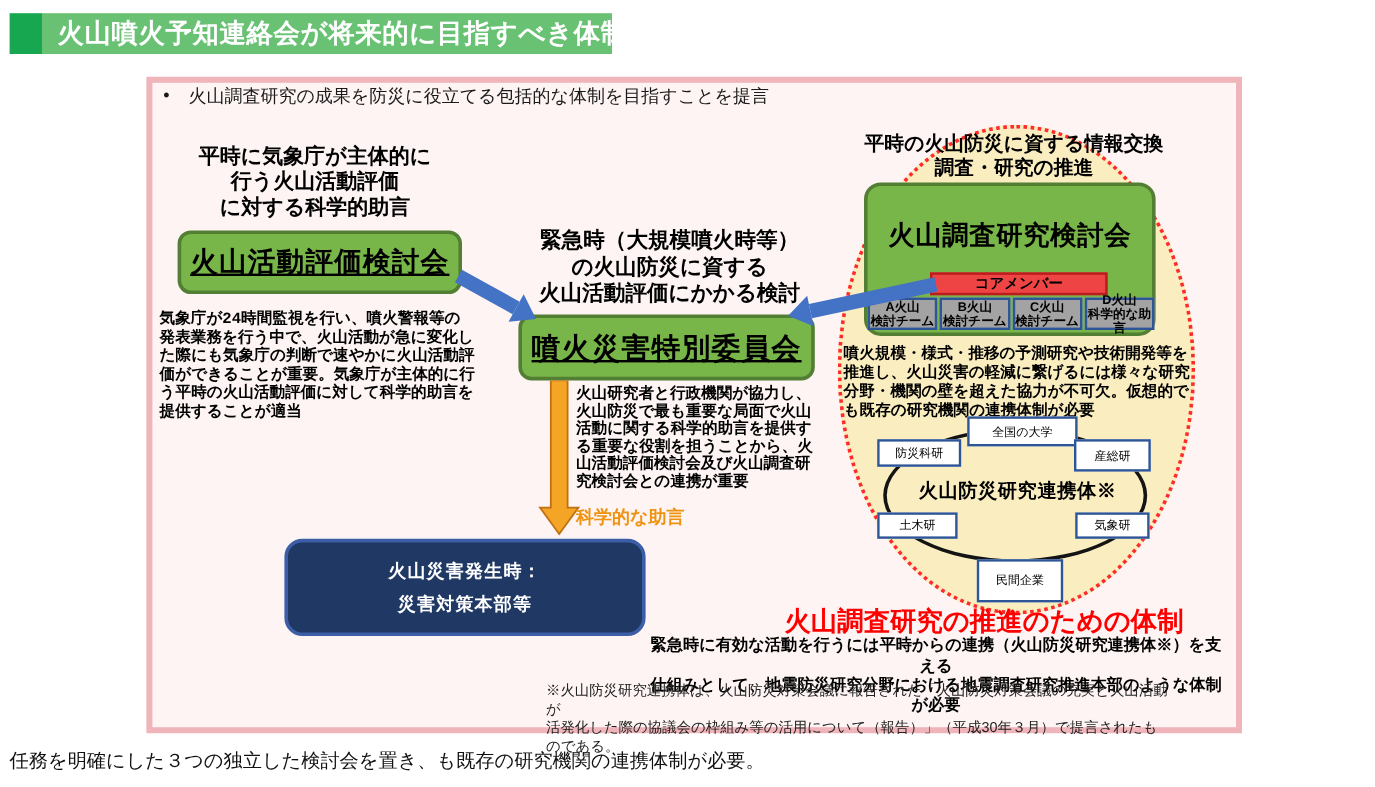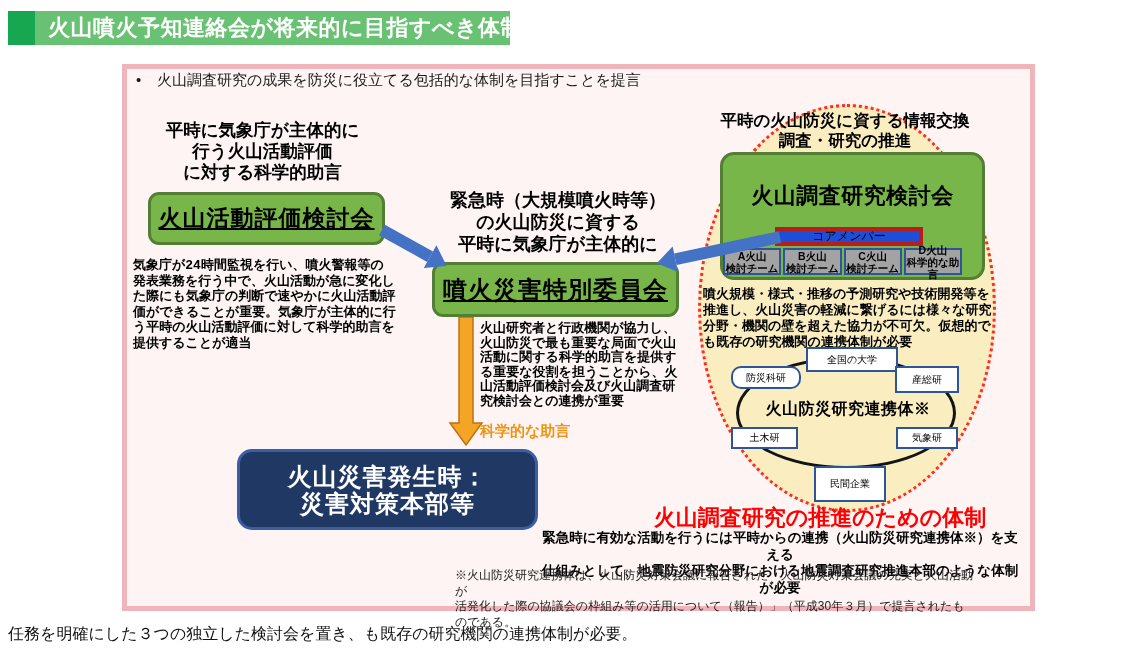--- a/index.html
+++ b/index.html
@@ -24,27 +24,27 @@
   .heading{font-weight:bold;color:#000;text-align:center;white-space:pre-line;}
   .heading-left{left:140px;top:120px;width:245px;font-size:17.5px;line-height:21px;}
   .heading-center{left:422px;top:189px;width:272px;font-size:18px;line-height:22px;}
   .heading-right{left:690px;top:110px;width:310px;font-size:16.5px;line-height:20px;z-index:4;}
   
   .green-box{background:#79b64a;border:3px solid #527f33;border-radius:11px;
     display:flex;align-items:center;justify-content:center;
     font-weight:bold;color:#000;box-sizing:border-box;text-decoration:underline;}
   .box-left{left:148px;top:192px;width:237px;height:53px;font-size:23px;letter-spacing:1px;}
   .box-center{left:432px;top:262px;width:247px;height:55px;font-size:24px;letter-spacing:1px;z-index:5;}
-  .box-right{left:720px;top:152px;width:265px;height:128px;border-radius:14px;z-index:3;
+  .box-right{left:720px;top:152px;width:243px;height:128px;border-radius:14px;z-index:3;
     background:#79b64a;border:3px solid #527f33;box-sizing:border-box;}
   .box-right-title{position:absolute;left:0;top:26px;width:100%;text-align:center;
     font-size:22px;font-weight:bold;letter-spacing:0.5px;}
-  .core-box{position:absolute;left:52px;top:72px;width:148px;height:19px;background:#1d4ed8;
-    border:4px solid #b91c1c;box-sizing:border-box;display:flex;align-items:center;justify-content:center;
-    font-size:12px;font-weight:normal;}
+  .core-box{position:absolute;left:52px;top:72px;width:148px;height:19px;background:#ef4444;
+    border:2px solid #b91c1c;box-sizing:border-box;display:flex;align-items:center;justify-content:center;
+    font-size:12px;font-weight:bold;}
   .team-row{position:absolute;left:0px;top:93px;width:239px;display:flex;gap:2px;}
   .team-box{flex:1;height:27px;background:#a3a3a3;border:2px solid #2e5597;box-sizing:border-box;
     display:flex;align-items:center;justify-content:center;text-align:center;
     font-size:10.5px;line-height:12px;font-weight:bold;white-space:pre-line;}
   
   .desc{font-weight:bold;color:#000;white-space:pre-line;font-family:Liberation Mono, monospace;}
   .desc-left{left:133px;top:258px;width:300px;font-size:13px;line-height:15.6px;}
   .desc-center{left:480px;top:322px;width:210px;font-size:13px;line-height:14.6px;}
   .desc-right{left:703px;top:287px;width:294px;font-size:13px;line-height:16px;z-index:3;}
   
@@ -55,33 +55,33 @@
     border-bottom:13px solid transparent;border-left:19px solid #4472c4;}
   .arrow-lc{left:382px;top:217px;width:74px;transform:rotate(29deg);}
   .arrow-rc{left:780px;top:224px;width:126px;transform:rotate(168deg);}
   
   .orange-arrow-svg{left:445px;top:317px;z-index:5;}
   .advice-label{left:480px;top:422px;font-size:15px;font-weight:bold;color:#ef9412;z-index:5;}
   
   .navy-box{left:237px;top:449px;width:301px;height:81px;background:#1f3864;
     border:3px solid #3b5ea6;border-radius:15px;box-sizing:border-box;
     display:flex;align-items:center;justify-content:center;text-align:center;
-    color:#fff;font-size:24px;line-height:27px;font-weight:bold;white-space:pre-line;letter-spacing:1px;}
+    color:#fff;font-size:15px;line-height:27px;font-weight:bold;white-space:pre-line;letter-spacing:1px;}
   
   .big-ellipse{left:698px;top:104px;width:298px;height:408px;background:#faeec0;
     border:3px dotted #ff2a2a;border-radius:50%;box-sizing:border-box;z-index:1;}
   
   .net-ellipse{left:736px;top:357px;width:220px;height:112px;background:transparent;
     border:3.5px solid #141414;border-radius:50%;box-sizing:border-box;z-index:2;}
   .net-label{left:758px;top:399px;width:180px;text-align:center;font-size:16px;
     font-weight:bold;z-index:3;letter-spacing:0.5px;}
   .node{position:absolute;background:#fff;border:2px solid #2e5597;box-sizing:border-box;
     display:flex;align-items:center;justify-content:center;font-size:10px;font-weight:normal;z-index:4;}
   .node-univ{left:806px;top:347px;width:92px;height:25px;}
-  .node-bosai{left:731px;top:366px;width:70px;height:23px;border-radius:10px;}
+  .node-bosai{left:731px;top:366px;width:70px;height:23px;}
   .node-sansou{left:895px;top:366px;width:64px;height:27px;}
   .node-doboku{left:731px;top:427px;width:67px;height:22px;}
   .node-kishou{left:896px;top:427px;width:62px;height:22px;}
   .node-minkan{left:814px;top:466px;width:72px;height:36px;text-align:right;}
   
   .promo-title{left:620px;top:503px;width:400px;text-align:center;color:#ff0000;
     font-size:22px;font-weight:bold;z-index:5;white-space:nowrap;}
   .promo-note{left:538px;top:530px;width:484px;text-align:center;font-size:13.5px;
     line-height:16.5px;font-weight:bold;white-space:pre-line;z-index:5;}
   .footnote{left:455px;top:568px;width:520px;font-size:12px;line-height:15.5px;
@@ -112,21 +112,21 @@
   <div class="abs green-box box-left">火山活動評価検討会</div>
   <div class="abs desc desc-left">気象庁が24時間監視を行い、噴火警報等の
 発表業務を行う中で、火山活動が急に変化し
 た際にも気象庁の判断で速やかに火山活動評
 価ができることが重要。気象庁が主体的に行
 う平時の火山活動評価に対して科学的助言を
 提供することが適当</div>
 
   <div class="abs heading heading-center">緊急時（大規模噴火時等）
 の火山防災に資する
-平時に気象庁が主体的に</div>
+火山活動評価にかかる検討</div>
   <div class="abs green-box box-center">噴火災害特別委員会</div>
   <div class="abs desc desc-center">火山研究者と行政機関が協力し、
 火山防災で最も重要な局面で火山
 活動に関する科学的助言を提供す
 る重要な役割を担うことから、火
 山活動評価検討会及び火山調査研
 究検討会との連携が重要</div>
 
   <div class="blue-arrow arrow-lc">
     <div class="shaft"></div>

